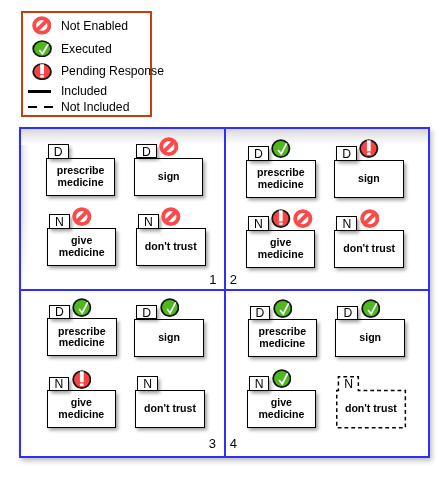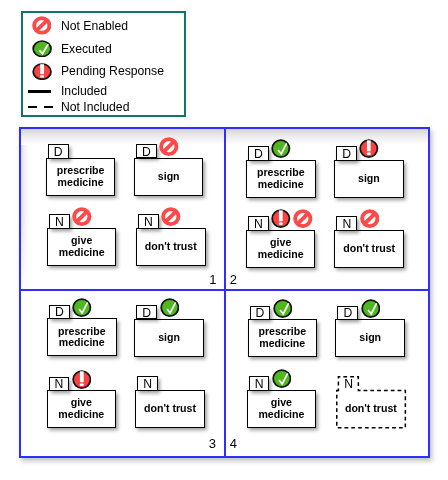--- a/index.html
+++ b/index.html
@@ -1,21 +1,21 @@
 <!DOCTYPE html>
 <html><head>
 <meta charset="utf-8">
 <style>
   html,body{margin:0;padding:0;background:#ffffff;width:448px;height:480px;overflow:hidden;}
   body{font-family:"Liberation Sans",sans-serif;}
   .page{position:relative;width:448px;height:480px;background:#fff;}
 
   
-  .legend{position:absolute;left:20.7px;top:11.3px;width:165px;height:105.7px;
-          border:2px solid #0f766e;background:#fff;box-sizing:border-box;}
+  .legend{position:absolute;left:20.7px;top:11.3px;width:131px;height:105.7px;
+          border:2px solid #c2410c;background:#fff;box-sizing:border-box;}
   .legend-row{position:absolute;left:0;width:100%;height:0;}
   .legend-icon{position:absolute;left:8.5px;top:0;width:21px;height:0;
                display:flex;align-items:center;justify-content:center;}
   .legend-label{position:absolute;left:38.3px;top:0;height:0;
                 display:flex;align-items:center;
                 font-size:12.2px;color:#000;white-space:nowrap;}
 
   
   .sw-solid{width:23px;height:2.6px;background:#000;}
   .sw-dashed{width:25px;height:2.6px;

